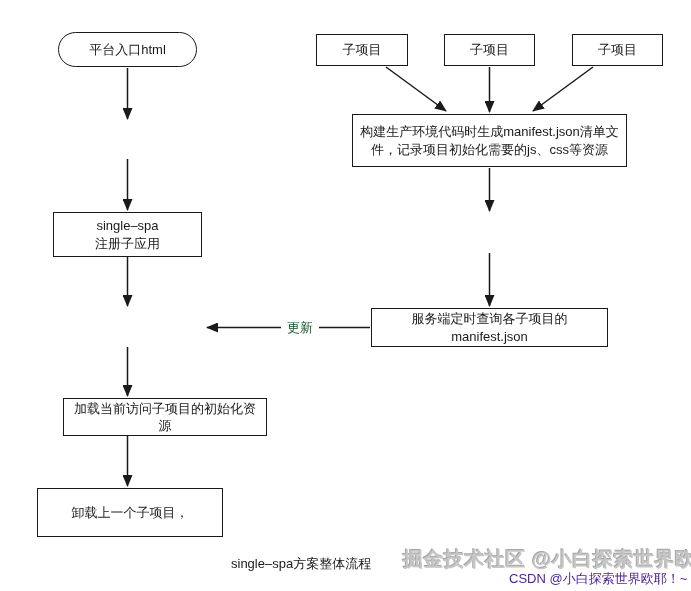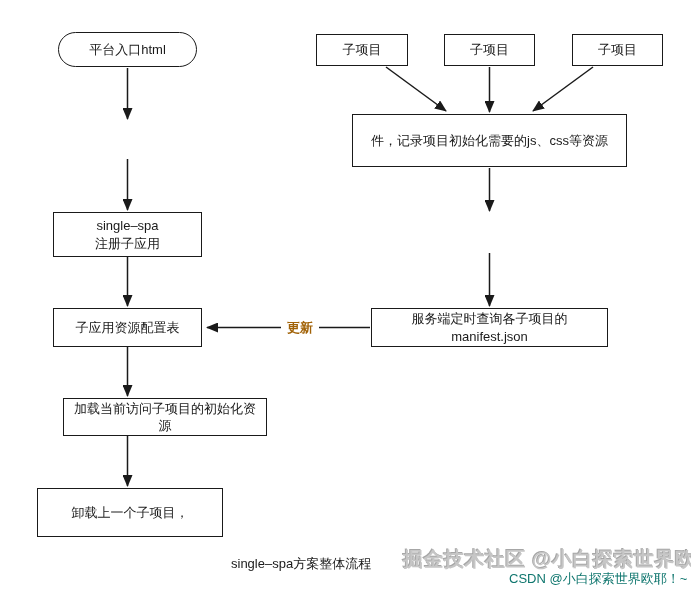--- a/index.html
+++ b/index.html
@@ -31,42 +31,41 @@
     line-height: 1.32;
     color: #1a1a1a;
     padding: 11px 6px;
   }
   .node.pill { border-radius: 18px; }
   .edge-label {
     position: absolute;
     background: #ffffff;
     font-size: 13px;
     padding: 0 6px;
-    color: #a16207;
-    font-weight: bold;
+    color: #14532d;
   }
   .caption {
     position: absolute;
     font-size: 13px;
     color: #1a1a1a;
     white-space: nowrap;
   }
   .wm-juejin {
     position: absolute;
     font-size: 20px;
     font-weight: bold;
     letter-spacing: 0.5px;
     color: #c6c6c6;
     text-shadow: -1px -1px 0 #a6a6a6, 1px 1px 0 #ffffff;
     white-space: nowrap;
   }
   .wm-csdn {
     position: absolute;
     font-size: 13px;
-    color: #0f766e;
+    color: #4c1d95;
     text-shadow: 1px 1px 0 #ffffff;
     white-space: nowrap;
   }
   line, path.edge { stroke: #1a1a1a; stroke-width: 1.5; fill: none; }
 </style>
 </head>
 <body>
 
 <div class="canvas">
 
@@ -92,23 +91,20 @@
   <div class="node pill" style="left:58px; top:32px; width:139px; height:35px;">
     <div>平台入口html</div>
   </div>
 
 
   <div class="node" style="left:53px; top:212px; width:149px; height:45px;">
     <div>single–spa</div>
     <div>注册子应用</div>
   </div>
 
-  <div class="node" style="left:53px; top:308px; width:149px; height:39px;">
-    <div>子应用资源配置表</div>
-  </div>
 
   <div class="node" style="left:26px; top:398px; width:204px; height:38px;margin-left:37px;">
     <div>加载当前访问子项目的初始化资源</div>
   </div>
 
   <div class="node" style="left:37px; top:488px; width:186px; height:49px;">
     <div>卸载上一个子项目，</div>
   </div>
 
   <div class="node" style="left:316px; top:34px; width:92px; height:32px;">
@@ -117,20 +113,21 @@
 
   <div class="node" style="left:444px; top:34px; width:91px; height:32px;">
     <div>子项目</div>
   </div>
 
   <div class="node" style="left:572px; top:34px; width:91px; height:32px;">
     <div>子项目</div>
   </div>
 
   <div class="node" style="left:352px; top:114px; width:275px; height:53px;">
+    <div>构建生产环境代码时生成manifest.json清单文</div>
     <div>件，记录项目初始化需要的js、css等资源</div>
   </div>
 
 
   <div class="node" style="left:371px; top:308px; width:237px; height:39px;text-align:center;">
     <div>服务端定时查询各子项目的manifest.json</div>
   </div>
 
   <span class="edge-label" style="left:281px; top:319px;">更新</span>
 

